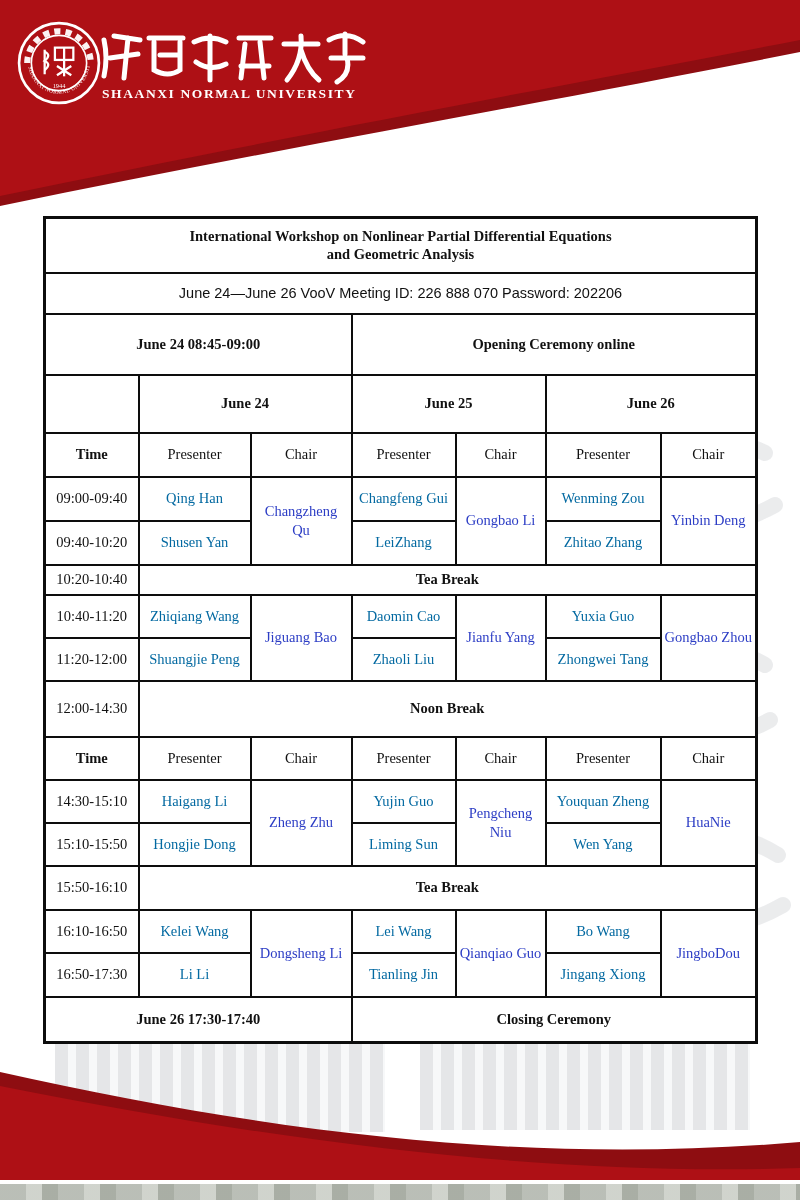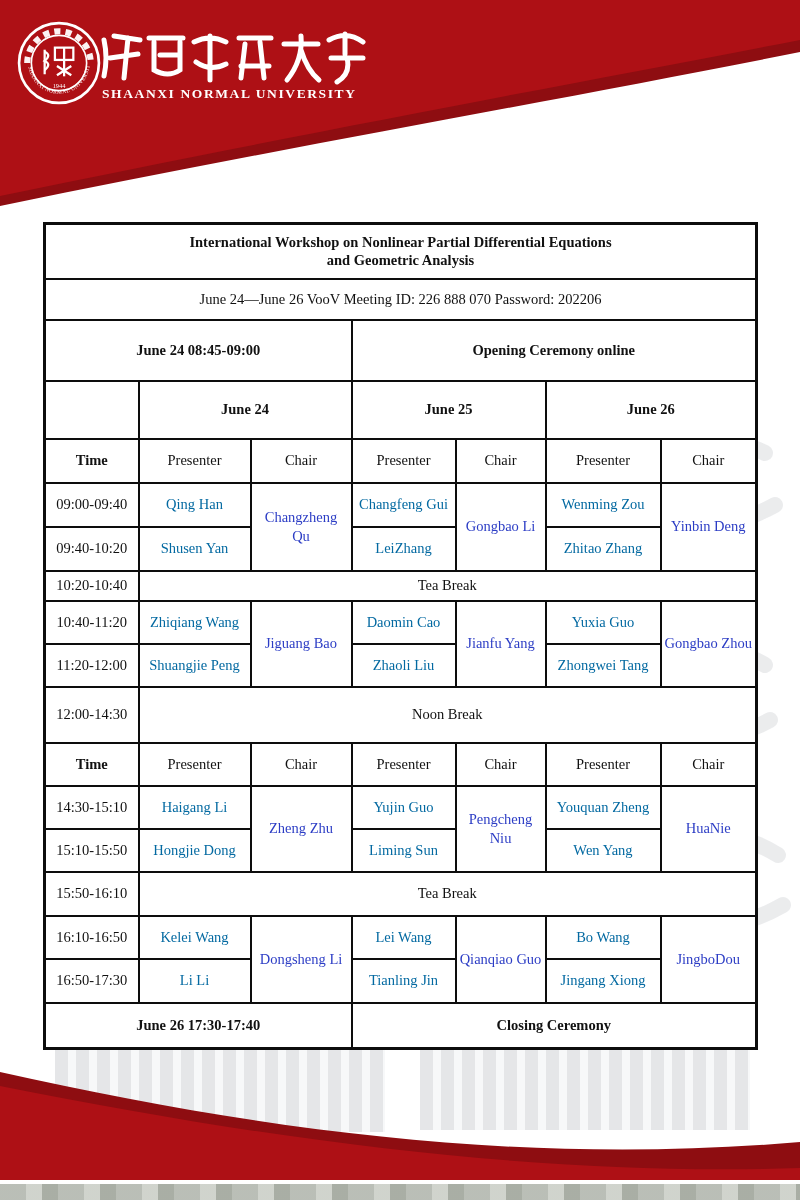--- a/index.html
+++ b/index.html
@@ -20,34 +20,34 @@
   .bldg{position:absolute;background:
         repeating-linear-gradient(90deg,#aab0b6 0 13px,#e8eaec 13px 21px),
         linear-gradient(#b9bfc4,#b9bfc4);}
   .bldg.b1{left:55px;top:10px;width:330px;height:120px;}
   .bldg.b2{left:420px;top:28px;width:330px;height:100px;}
   .photo-strip{position:absolute;left:0;top:1184px;width:800px;height:16px;z-index:2;opacity:.85;
         background:repeating-linear-gradient(90deg,#aeb3aa 0 26px,#c8ccc4 26px 42px,#9aa095 42px 58px);}
   .banner-bottom{position:absolute;left:0;top:1030px;width:800px;height:158px;z-index:3;}
 
   
-  table.sched{position:absolute;left:43px;top:222px;z-index:2;border-collapse:collapse;
+  table.sched{position:absolute;left:43px;top:216px;z-index:2;border-collapse:collapse;
               table-layout:fixed;border:3px solid #0d0d0d;background:#fff;}
   table.sched td{border:2px solid #0d0d0d;text-align:center;vertical-align:middle;
                  padding:1px 3px;background:#ffffff;font-size:14.5px;line-height:1.25;}
   td.blue{background:#c0cbe9;}
   td.hdr{font-weight:bold;}
   td.day{font-size:16px;font-weight:bold;}
   td.colh{font-size:15px;margin-left:48px;}
   td.time{font-size:14px;}
   td.name{color:#0369a1;}
   td.chair{color:#2c3dc5;}
-  td.brk{font-weight:normal;font-size:15px;}
+  td.brk{font-weight:bold;font-size:15px;}
   td.title-cell{font-size:20px;font-weight:bold;line-height:1.3;}
-  td.info-cell{font-family:Liberation Serif, serif;font-size:19px;font-weight:normal;}
+  td.info-cell{font-family:Liberation Sans, sans-serif;font-size:19px;font-weight:normal;}
   td.cer{font-weight:bold;font-size:15px;}
 </style>
 </head>
 <body>
 
 <div class="photo-faint">
   <div class="bldg b1"></div>
   <div class="bldg b2"></div>
 </div>
 

